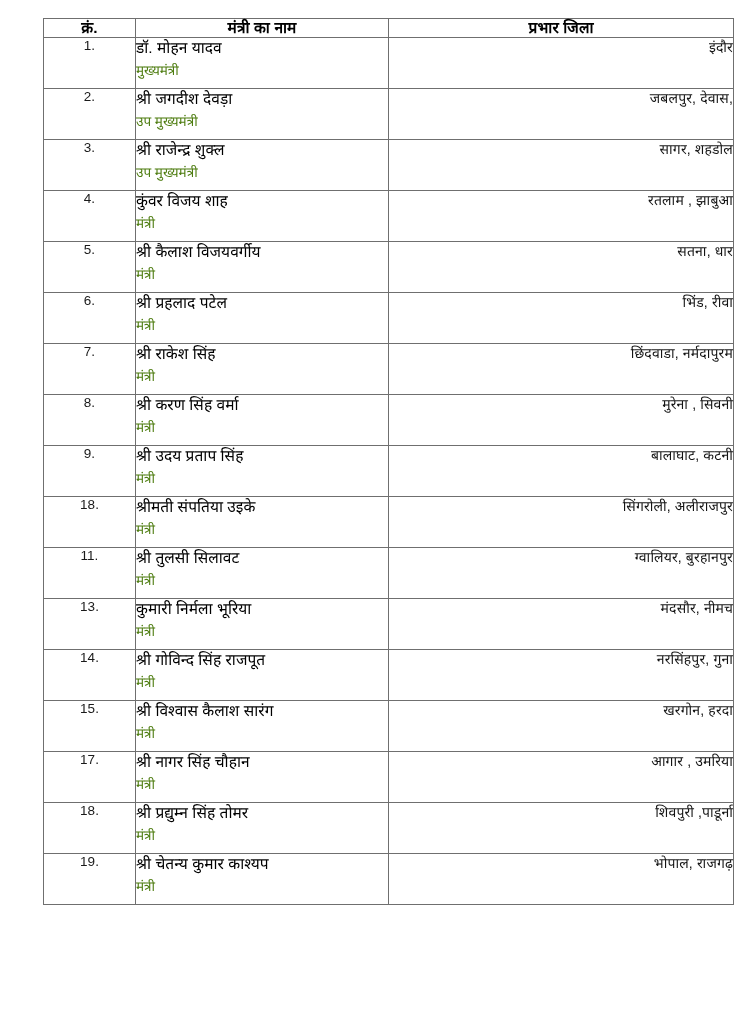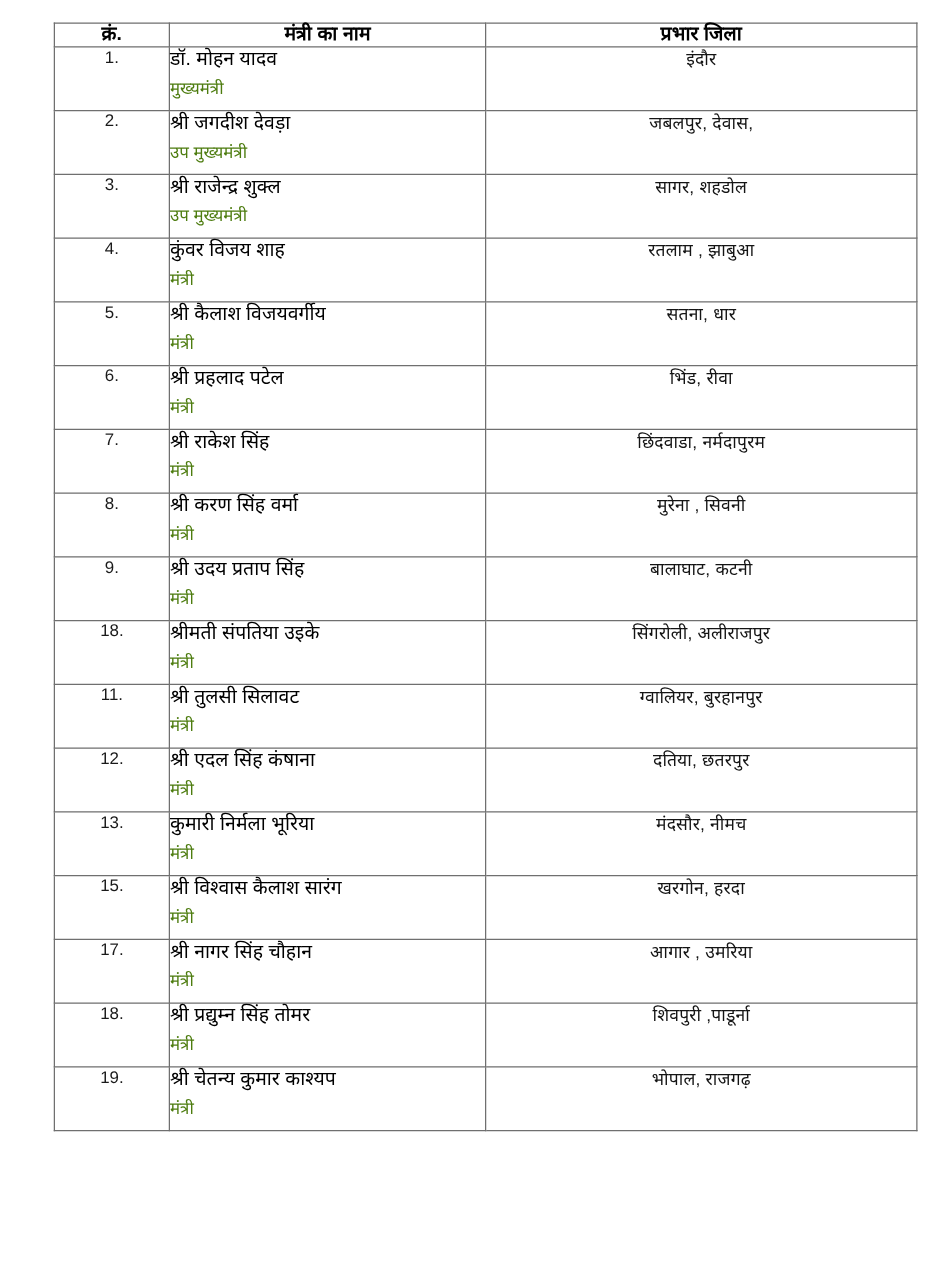--- a/index.html
+++ b/index.html
@@ -84,21 +84,21 @@
     font-size: 13.5px;
     font-weight: normal;
     line-height: 1.3;
     color: #4d7c0f;
     margin-top: 5px;
     white-space: nowrap;
   }
 
   
   td.districts {
-    text-align: center;
+    text-align: right;
     padding: 9px 6px 9px 6px;
   }
   .district-text {
     font-size: 14px;
     font-weight: normal;
     line-height: 1.3;
     color: #141414;
     letter-spacing: 0.15px;
   }
 
@@ -259,40 +259,40 @@
           <td class="name">
             <div class="minister-name">श्री तुलसी सिलावट</div>
             <div class="minister-desig">मंत्री</div>
           </td>
           <td class="districts">
             <div class="district-text">ग्वालियर,  बुरहानपुर</div>
           </td>
         </tr>
         <tr>
           <td class="sno">
-            <div class="sno-text">12.</div>
-          </td>
-          <td class="name">
-            <div class="minister-name">श्री एदल सिंह कंषाना</div>
-            <div class="minister-desig">मंत्री</div>
-          </td>
-          <td class="districts">
-            <div class="district-text">दतिया,  छतरपुर</div>
-          </td>
-        </tr>
-        <tr>
-          <td class="sno">
             <div class="sno-text">13.</div>
           </td>
           <td class="name">
             <div class="minister-name">कुमारी निर्मला भूरिया</div>
             <div class="minister-desig">मंत्री</div>
           </td>
           <td class="districts">
             <div class="district-text">मंदसौर,  नीमच</div>
+          </td>
+        </tr>
+        <tr>
+          <td class="sno">
+            <div class="sno-text">14.</div>
+          </td>
+          <td class="name">
+            <div class="minister-name">श्री गोविन्द सिंह राजपूत</div>
+            <div class="minister-desig">मंत्री</div>
+          </td>
+          <td class="districts">
+            <div class="district-text">नरसिंहपुर,  गुना</div>
           </td>
         </tr>
         <tr>
           <td class="sno">
             <div class="sno-text">15.</div>
           </td>
           <td class="name">
             <div class="minister-name">श्री विश्वास कैलाश सारंग</div>
             <div class="minister-desig">मंत्री</div>
           </td>

